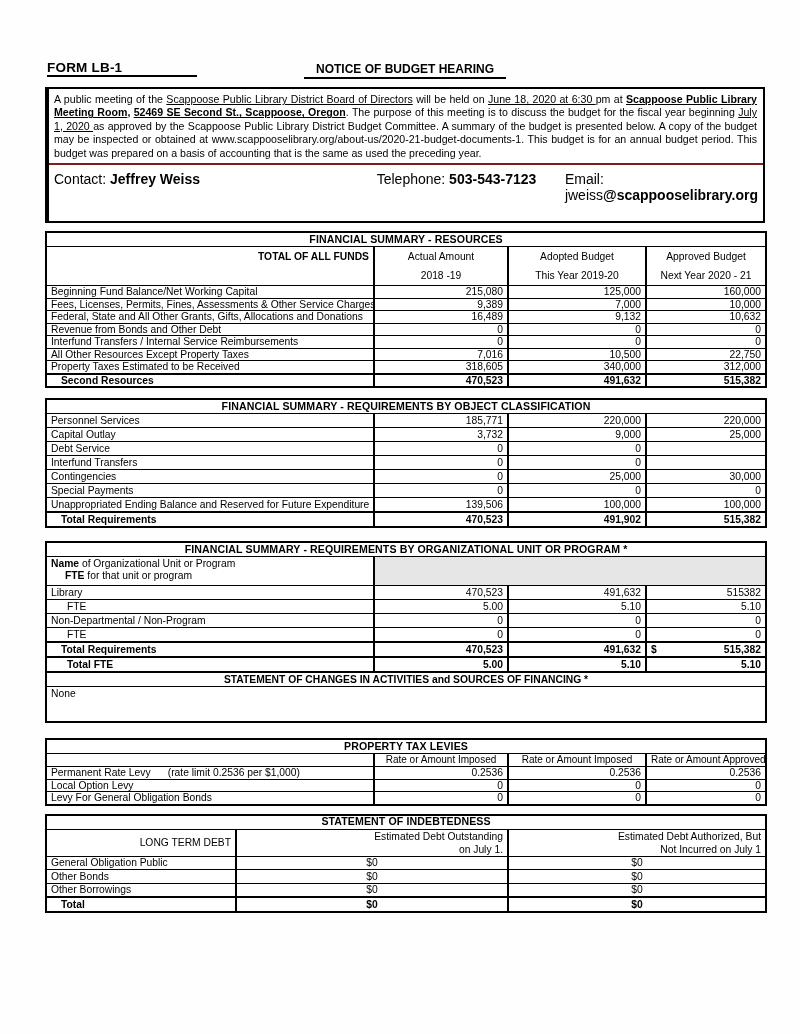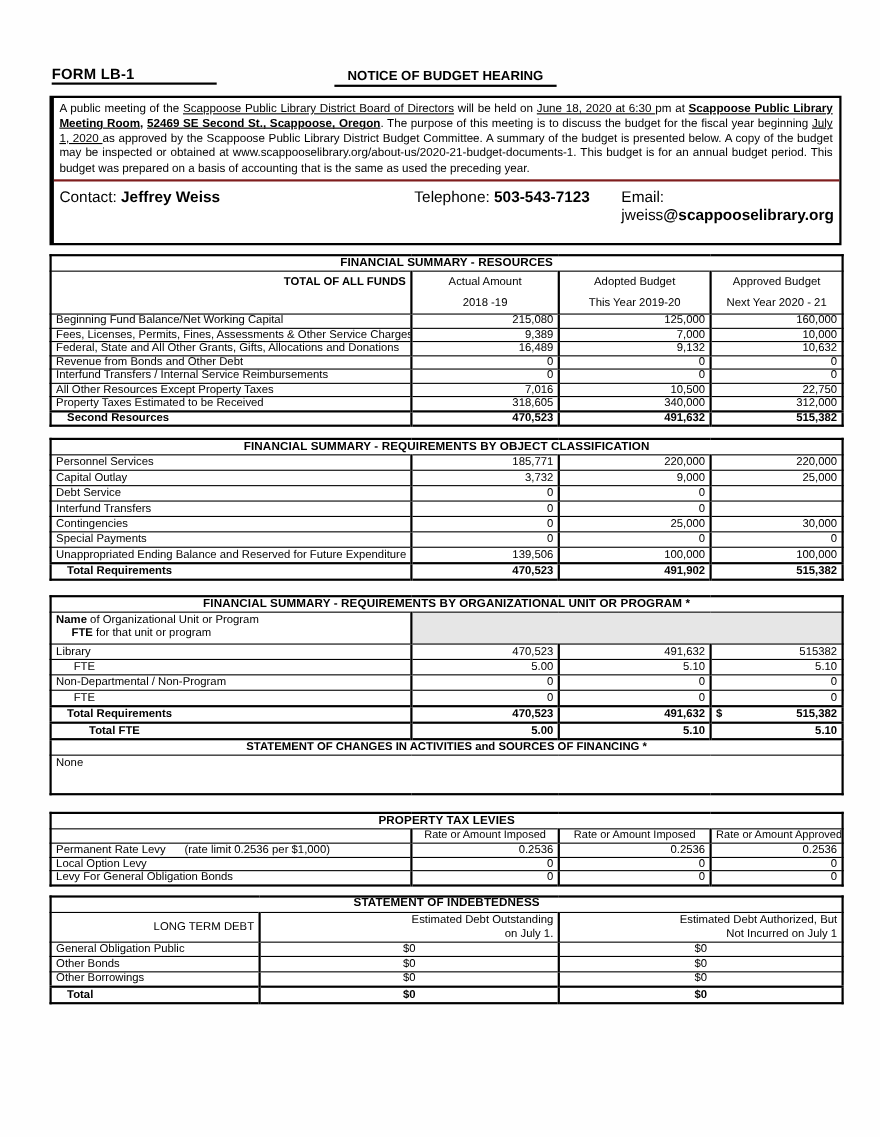--- a/index.html
+++ b/index.html
@@ -30,21 +30,21 @@
   table.fin td.ttl { font-weight:bold; text-align:center; font-size:10.6px; height:13px; padding:0; letter-spacing:.1px; }
   table.fin td.num { text-align:right; border-left:2px solid #000; }
   table.fin td.hdr { text-align:right; font-weight:normal; }
   table.fin td.hdr.bold { font-weight:bold; }
   table.fin .hline { display:block; height:19px; line-height:19px; }
   tr.total td { font-weight:bold; border-top:2px solid #000; }
   tr.dotted td { border-bottom:1px dotted #000; }
   tr.indent1 td.lbl { padding-left:20px; }
   tr.indent2 td.lbl { padding-left:34px; }
   tr.total td.lbl { padding-left:14px; }
-  tr.total.indent2 td.lbl { padding-left:34px; }
+  tr.total.indent2 td.lbl { padding-left:20px; }
   .pre { float:left; font-weight:bold; }
 
   .t-res { margin-bottom:10px; }
   .t-res tbody td { height:11px; }
   .t-req { margin-bottom:13px; }
   .t-req tbody td { height:13px; }
   .t-org { margin-bottom:15px; }
   .t-org tbody td { height:13px; }
   .t-org td.namecell { height:27px; vertical-align:top; padding-top:1px; }
   .t-org td.graycell { background:#e6e6e6; border-left:2px solid #000; }

